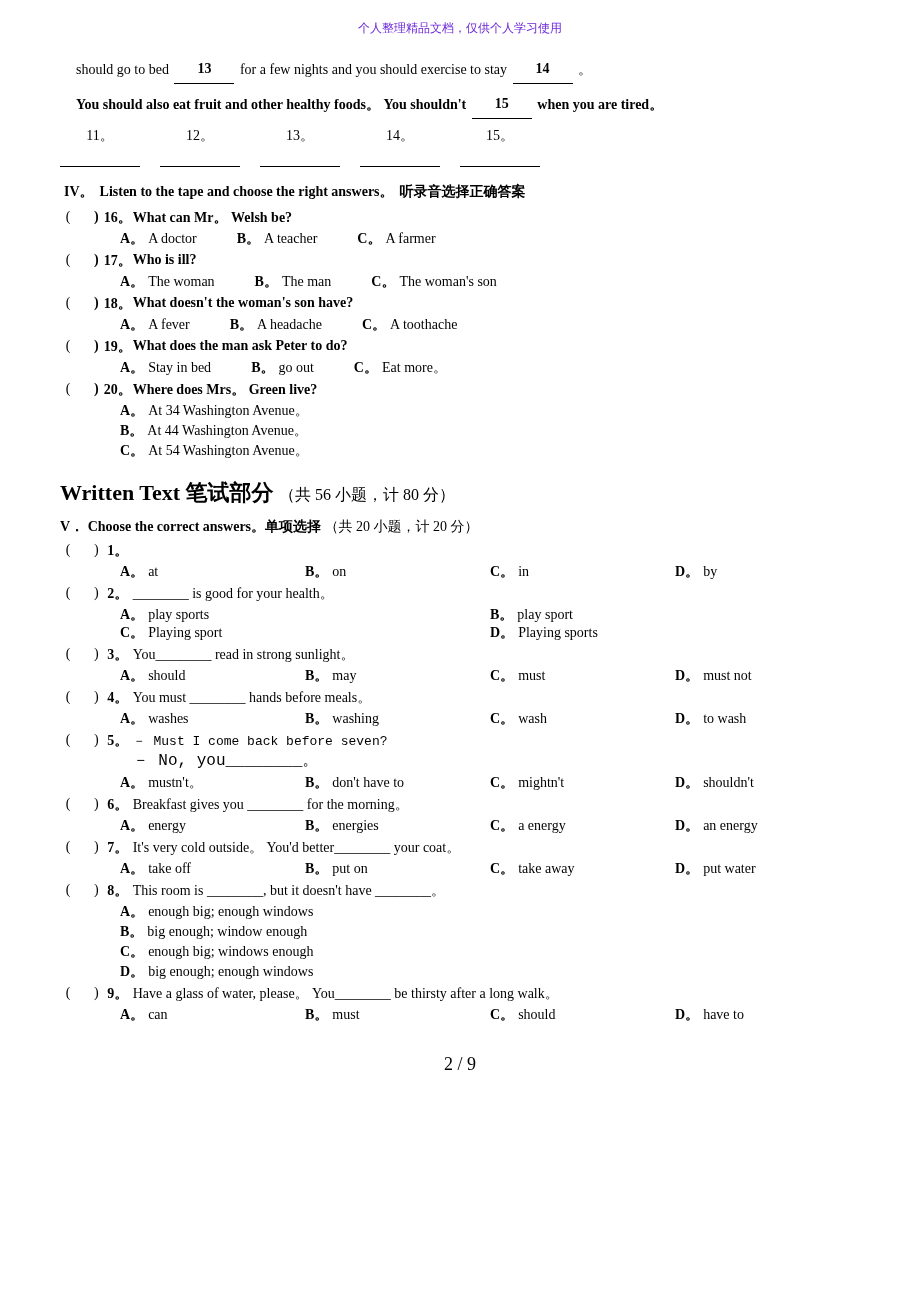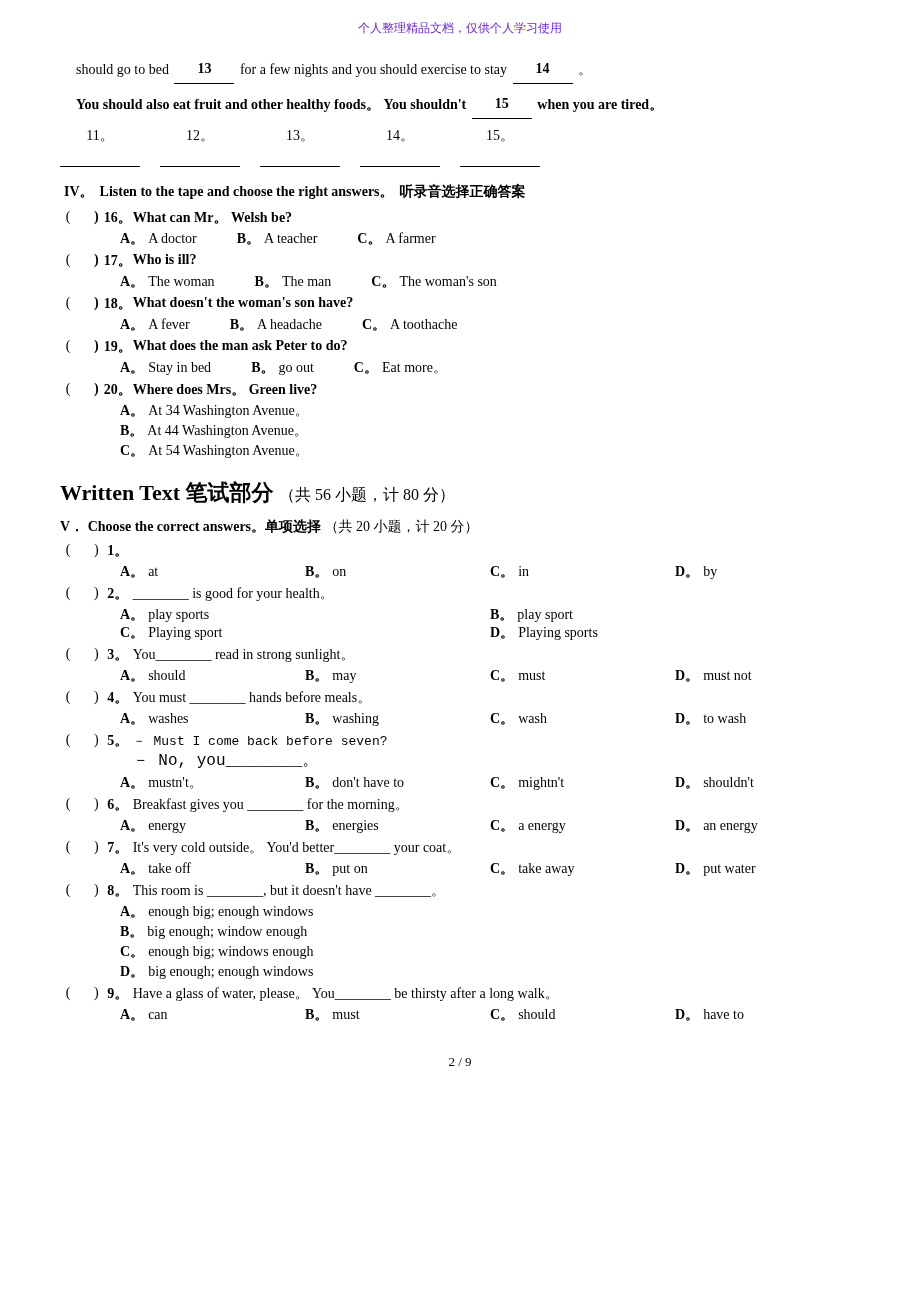--- a/index.html
+++ b/index.html
@@ -137,21 +137,21 @@
     .choices-2col {
       display: grid;
       grid-template-columns: repeat(2, 1fr);
       margin-left: 60px;
       margin-top: 2px;
       margin-bottom: 4px;
     }
     .page-footer {
       text-align: center;
       margin-top: 30px;
-      font-size: 13px;
+      font-size: 18px;
     }
   </style>
 </head>
 <body>
 
 <div class="header-text">
   <span>个人整理精品文档，仅供个人学习使用</span>
 </div>
 
 <div class="intro-paragraph">

